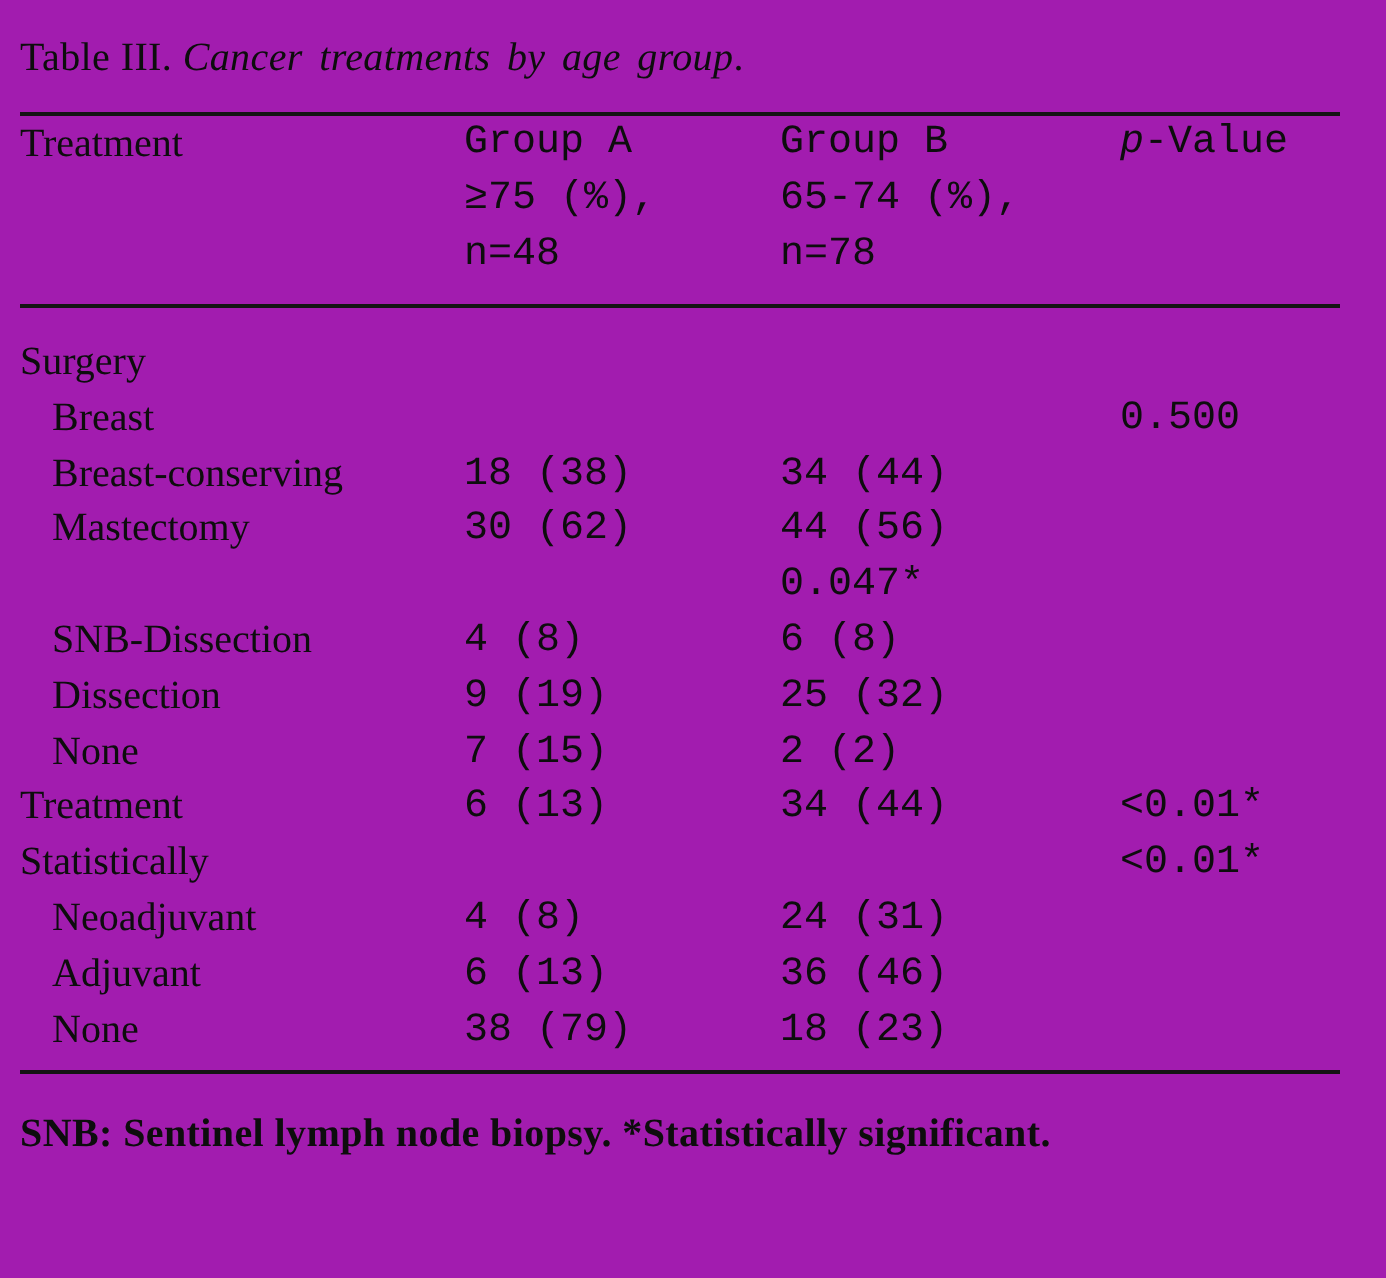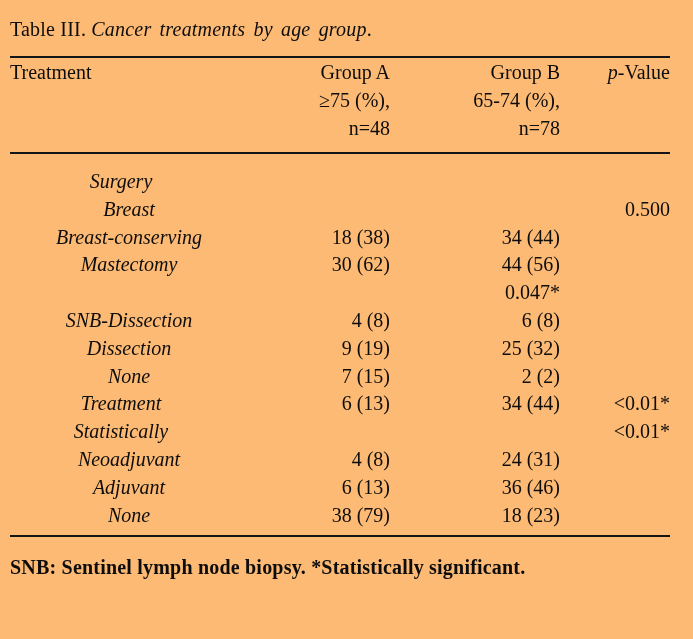--- a/index.html
+++ b/index.html
@@ -4,21 +4,21 @@
 <style>
   html, body {
     margin: 0;
     padding: 0;
     background: #ffffff;
   }
   .page {
     position: relative;
     width: 693px;
     height: 639px;
-    background: #fdba74;
+    background: #a21caf;
     color: #0d0d0d;
     font-family: "Liberation Serif", "DejaVu Serif", serif;
     font-size: 20px;
     overflow: hidden;
   }
   .inner {
     margin-left: 10px;
     width: 660px;
   }
   .caption {
@@ -36,31 +36,31 @@
   .rule.top { margin-top: 12px; }
   .grid {
     display: grid;
     grid-template-columns: 222px 158px 170px 110px;
     width: 660px;
   }
   .hdr {
     padding-bottom: 10px;
   }
   .hdr .hline { line-height: 28px; height: 28px; }
-  .ctr { text-align: right; }
+  .ctr { text-align: left; font-family: Liberation Mono, monospace; }
   .left { text-align: left; }
   .it { font-style: italic; }
   .tbody { padding-top: 14px; padding-bottom: 6px; }
   .row { height: 27.8px; }
   .cell {
     line-height: 27.8px;
     height: 27.8px;
     white-space: nowrap;
   }
-  .cell.treat { text-align: center; font-style: italic; }
+  .cell.treat { text-align: left; }
   .row.indent .cell.treat { padding-left: 16px; }
   .footnote {
     margin-left: 10px;
     margin-top: 17px;
     line-height: 26px;
     letter-spacing: 0.2px;
     font-weight: bold;
   }
 </style>
 </head>

